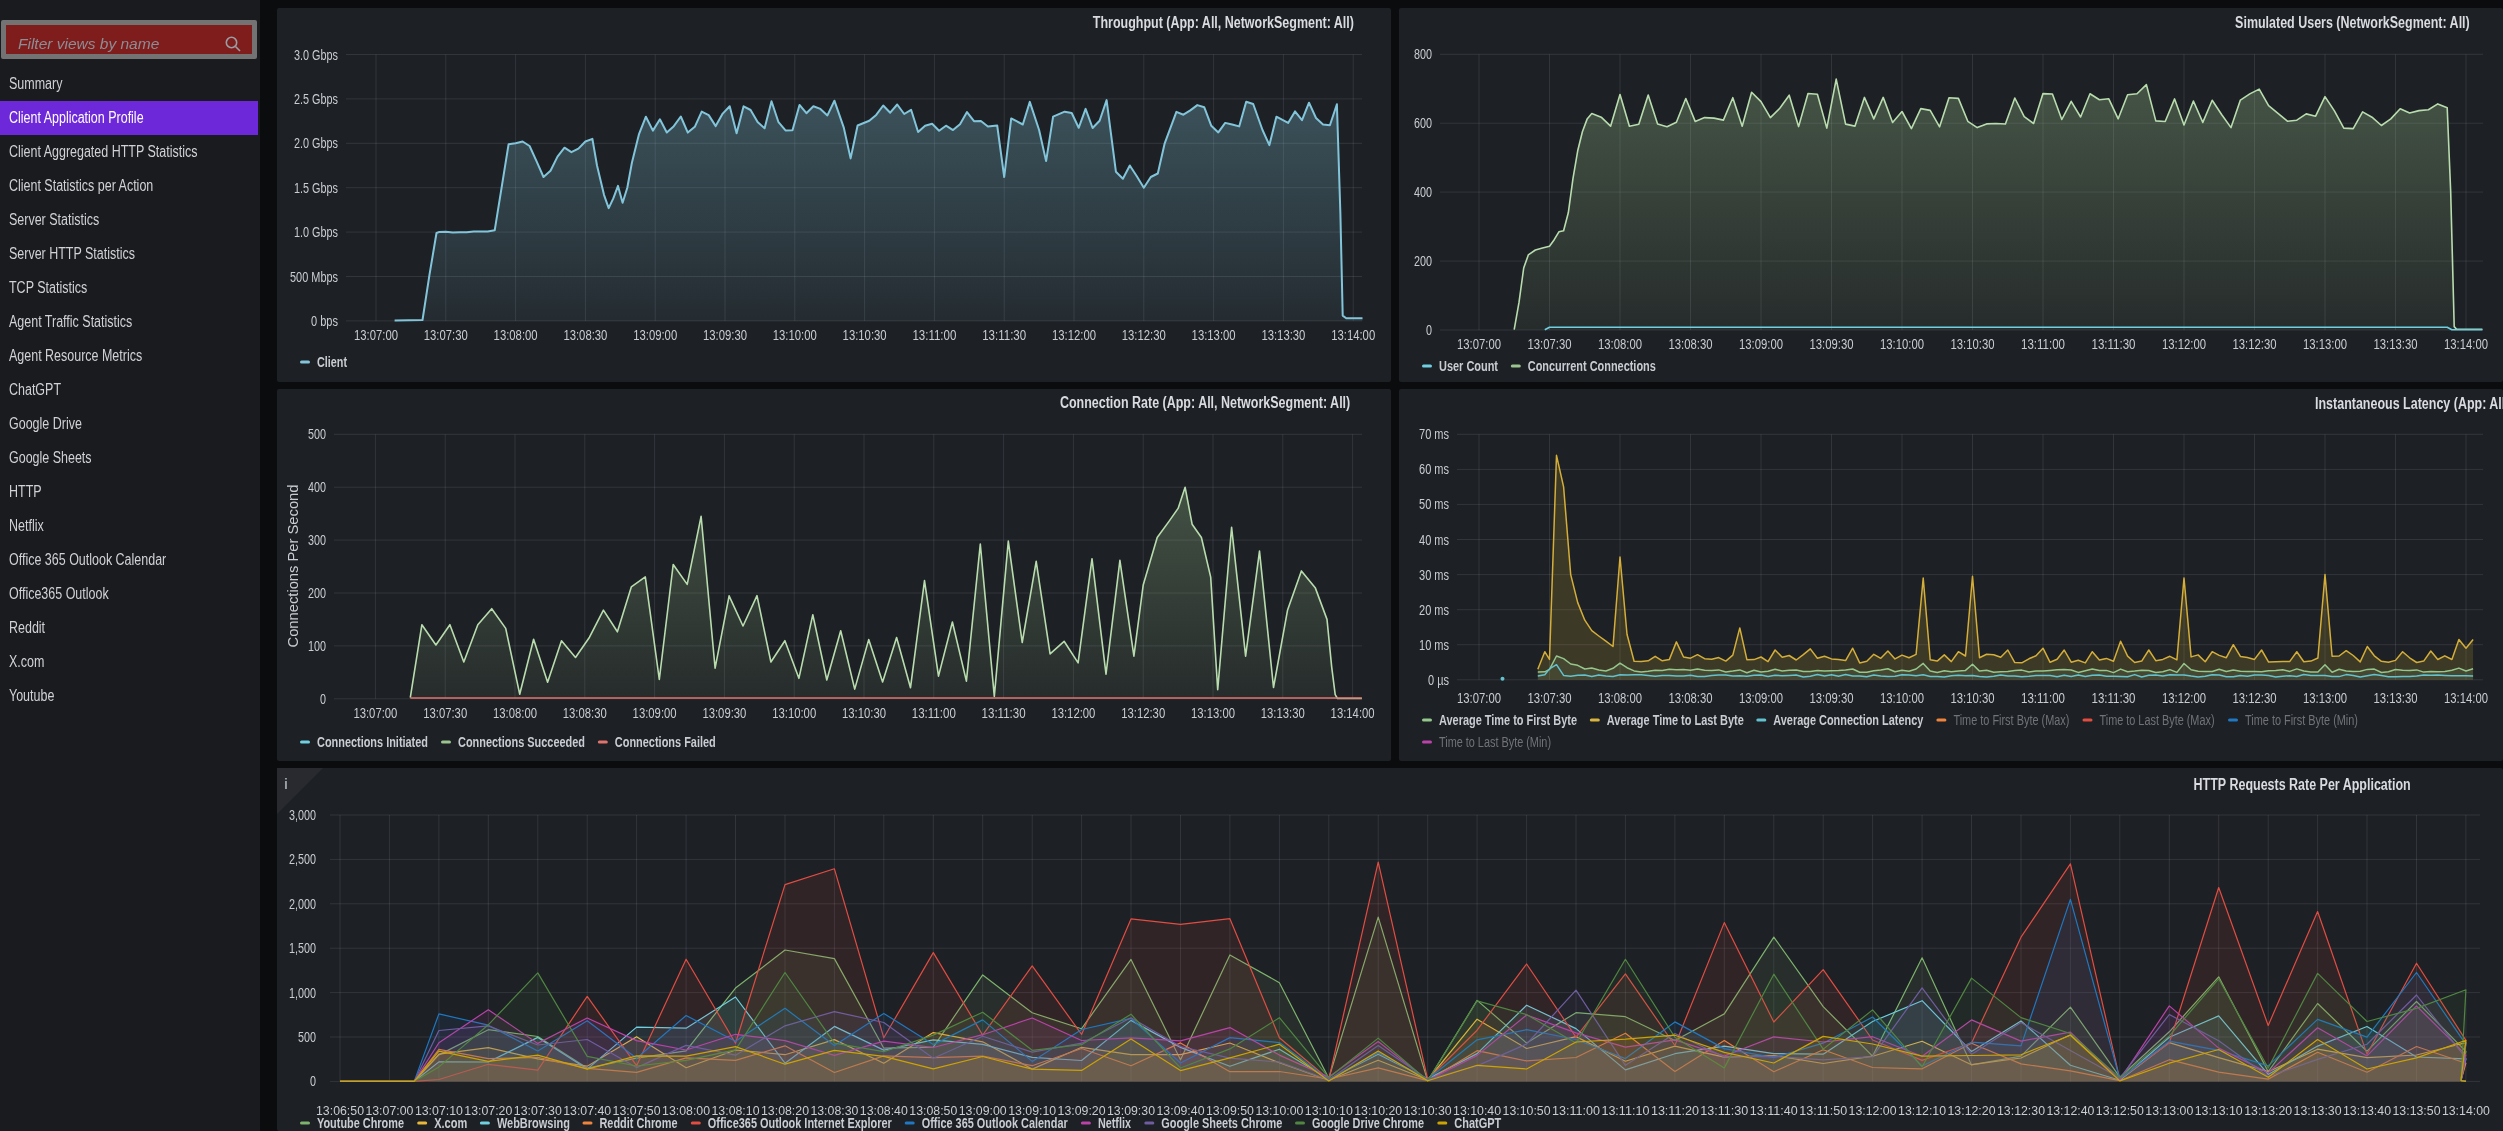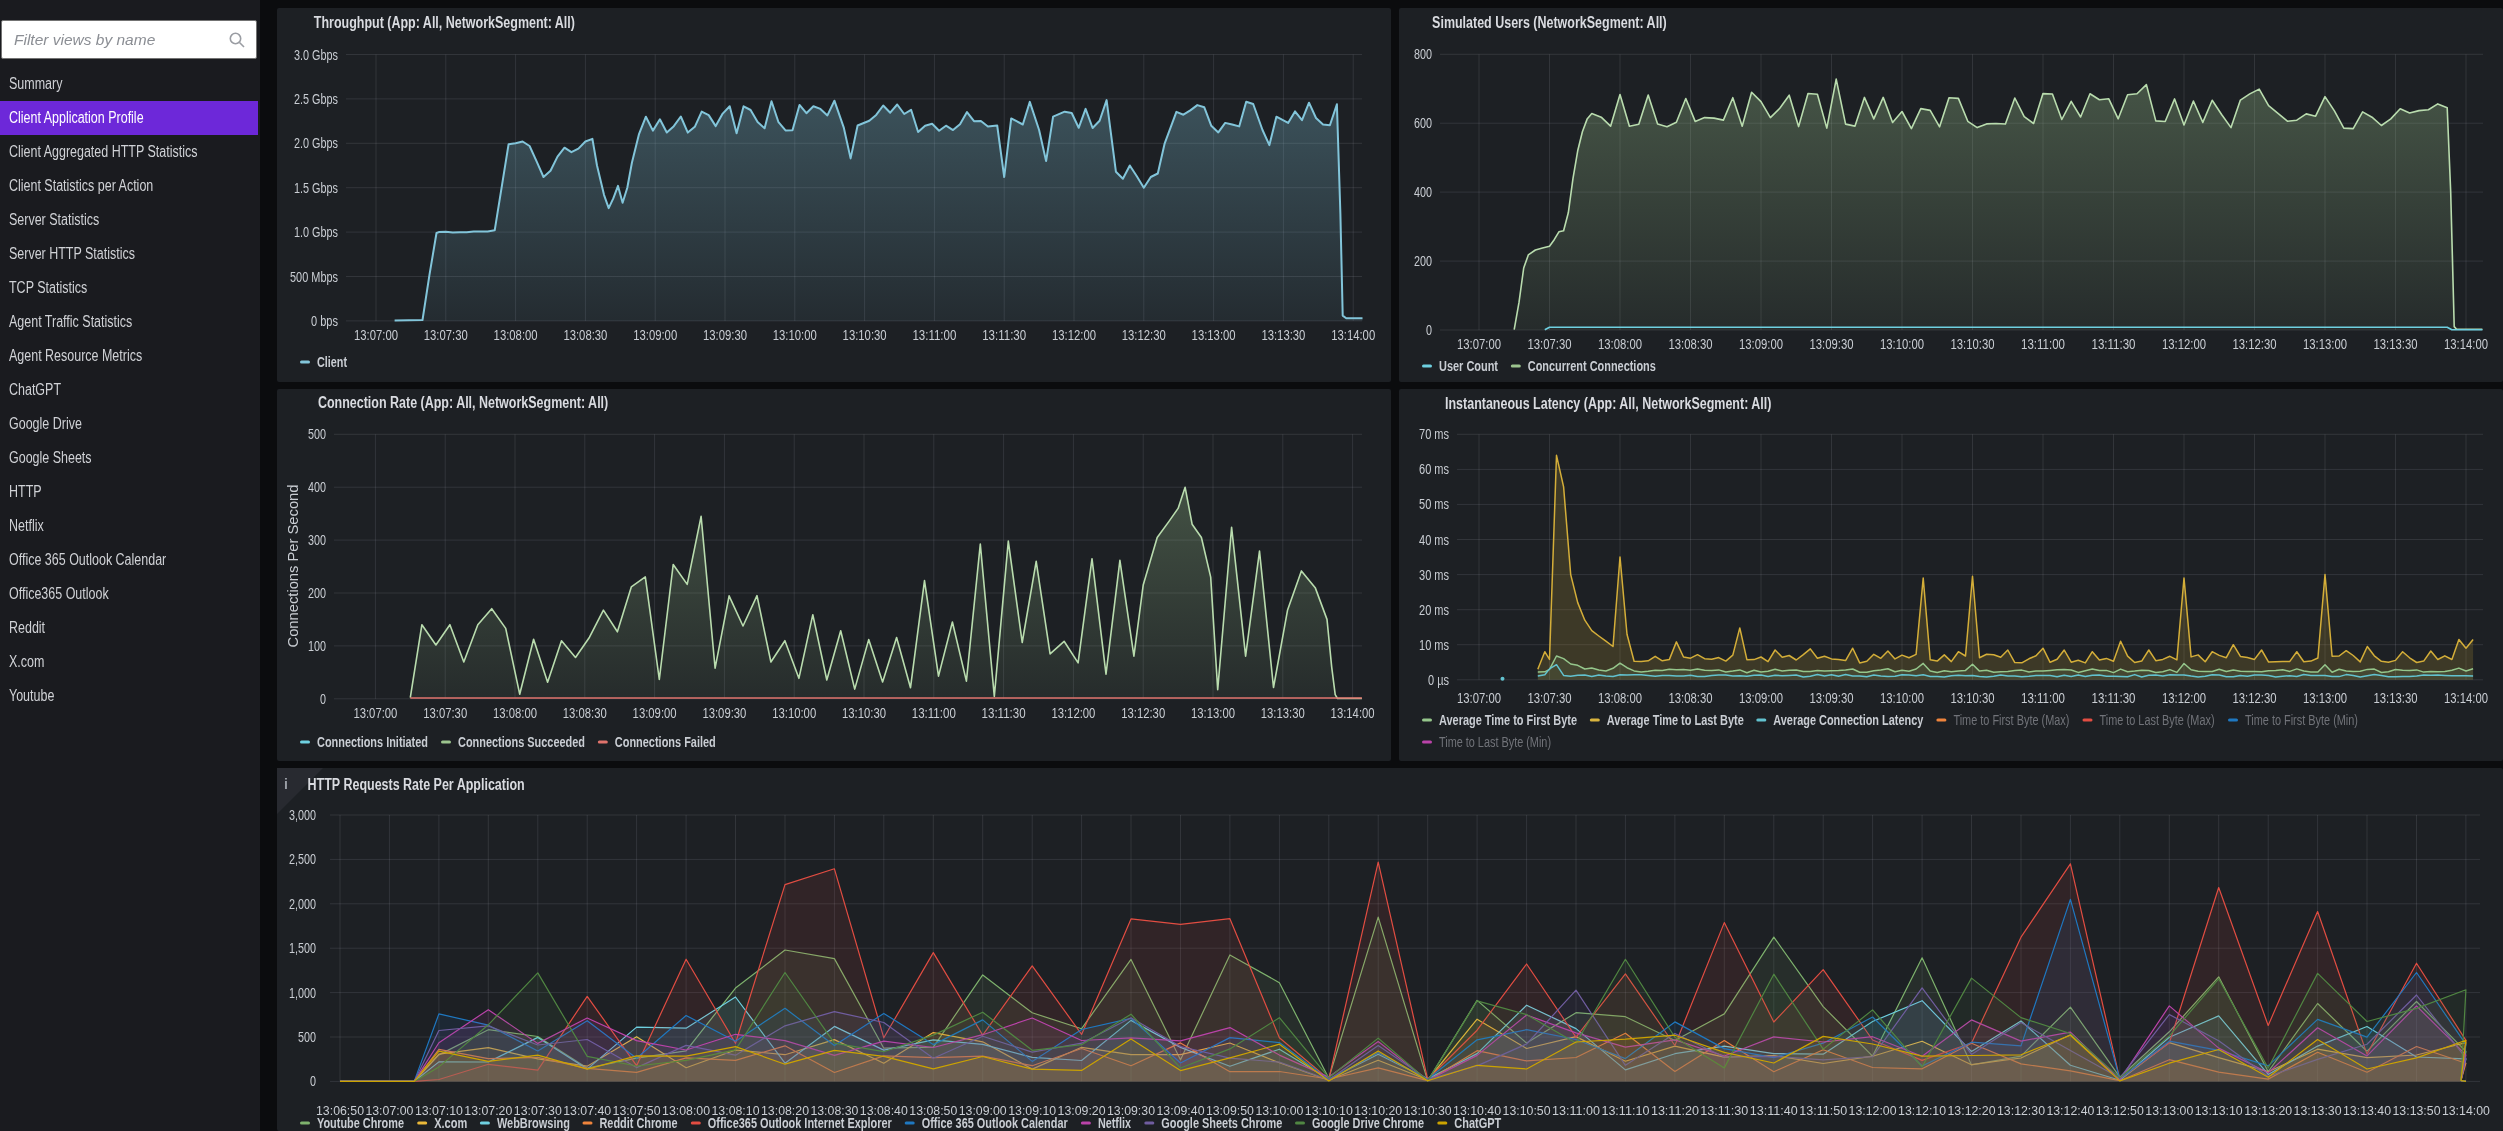--- a/index.html
+++ b/index.html
@@ -1,21 +1,21 @@
 <!DOCTYPE html>
 <html><head><meta charset="utf-8"><style>
 *{margin:0;padding:0;box-sizing:border-box}
 html,body{width:2503px;height:1131px;background:#0b0c0e;font-family:"Liberation Sans",sans-serif;overflow:hidden}
 .ab{position:absolute}
 .panel{position:absolute;background:#1d2024;border-radius:2px}
 .cond{display:inline-block;transform:scaleX(0.78);transform-origin:0 50%;white-space:nowrap}
-.title{position:absolute;text-align:left;font-size:16px;font-weight:700;color:#d9dbe0}
+.title{position:absolute;text-align:right;font-size:16px;font-weight:700;color:#d9dbe0}
 .title .cond{transform-origin:50% 50%}
 #sidebar{position:absolute;left:0;top:0;width:260px;height:1131px;background:#1a1b1f}
-#search{position:absolute;left:1px;top:20px;width:256px;height:39px;border:1px solid #737373;border-radius:2px;background:#ffffff}
+#search{position:absolute;left:1px;top:20px;width:256px;height:39px;border:5px solid #737373;border-radius:2px;background:#7f1d1d}
 #search .ph{position:absolute;left:12px;top:10px;font-style:italic;font-size:15.5px;color:#8b8e94}
 #search svg{position:absolute;right:10px;top:10px}
 .mi{position:relative;width:258px;height:34px;line-height:34px;font-size:16px;font-weight:400;color:#d0d2d6;padding-left:9px}
 .mi.act{background:#6d28d9;color:#fff}
 .infotri{position:absolute;width:0;height:0;border-top:46px solid #282a30;border-right:46px solid transparent}
 .infoi{position:absolute;font-size:14px;font-weight:700;color:#9a9ea5}
 </style></head><body>
 <div id="sidebar">
 <div id="search">
       <span class="ph">Filter views by name</span>

